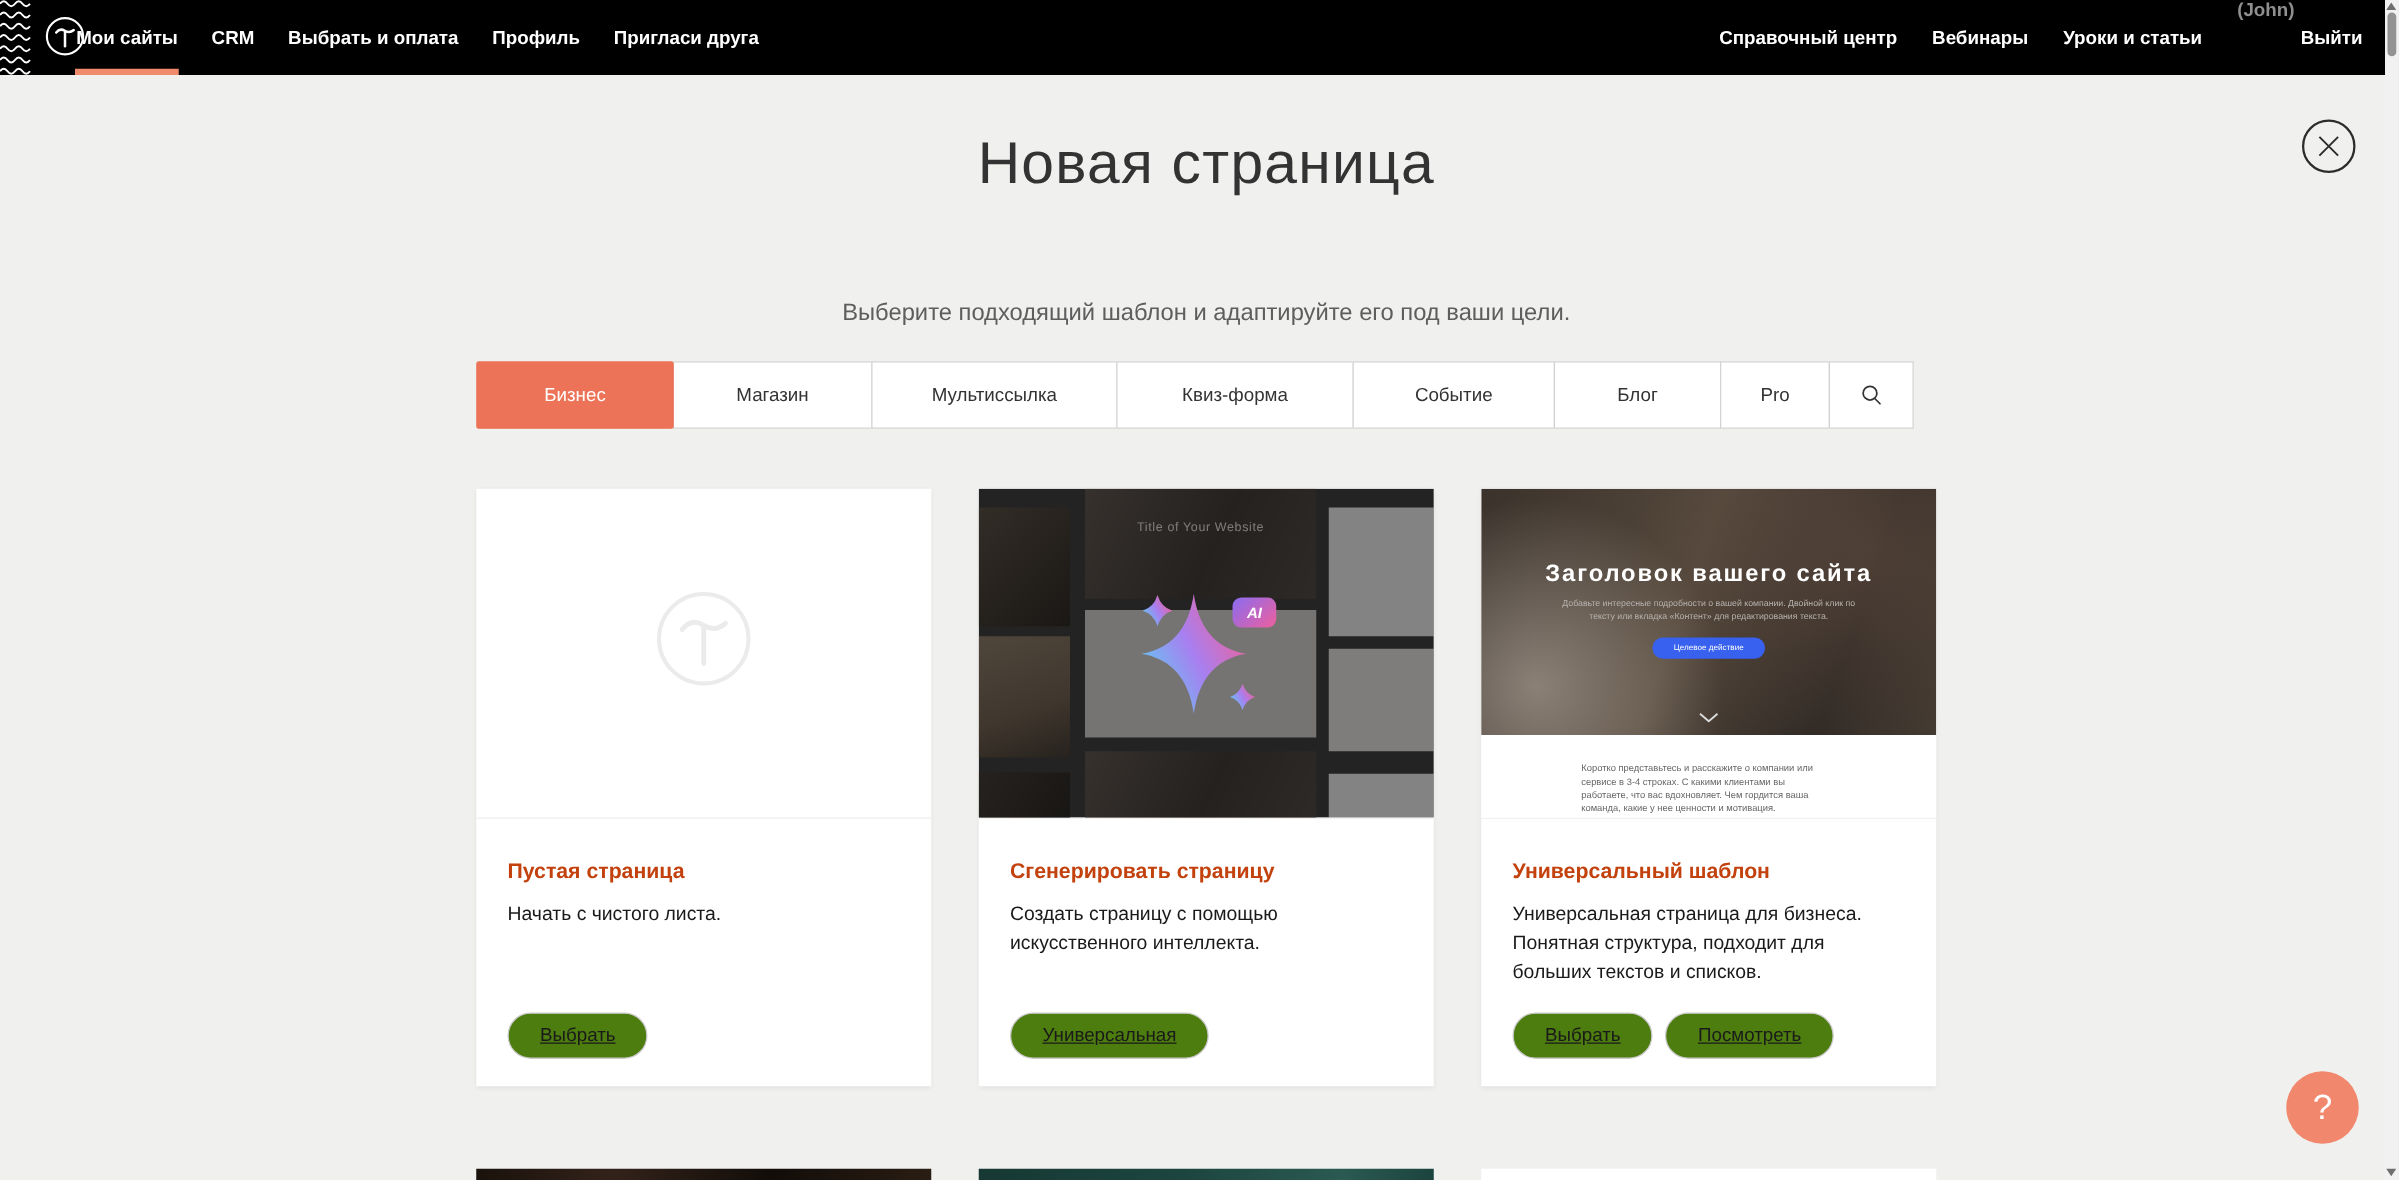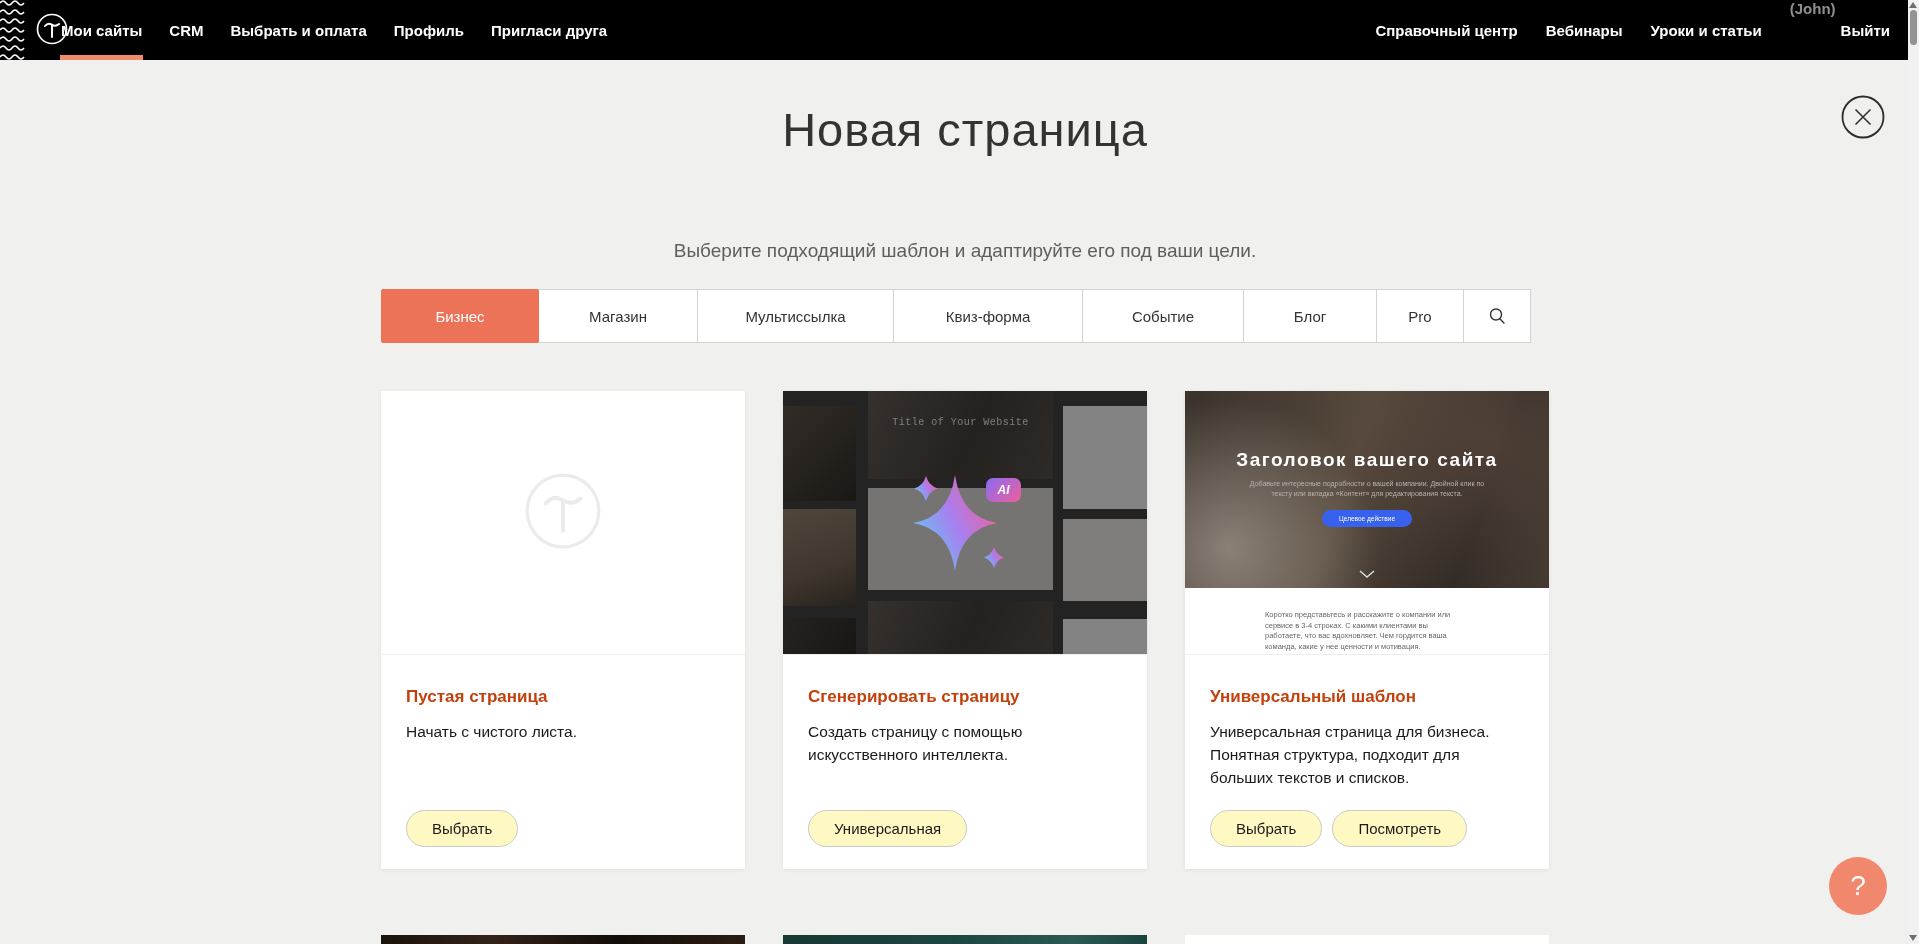--- a/index.html
+++ b/index.html
@@ -41,36 +41,36 @@
   .tab.active { background:#ec7357; border-color:#ec7357; color:#fff; border-radius:2px; z-index:2; }
 
   
   .card { position:absolute; width:364px; height:478px; top:391px; background:#fff; box-shadow:0 1px 4px rgba(0,0,0,0.07); }
   .card.c0 { left:0; } .card.c1 { left:402px; } .card.c2 { left:804px; }
   .card-preview { position:relative; width:100%; height:264px; overflow:hidden; border-bottom:1px solid #ededed; }
   .card-info { position:relative; height:213px; padding:32px 25px 0 25px; }
   .card-title { font-size:17px; font-weight:700; color:#c2410c; }
   .card-desc { margin-top:13px; font-size:15.5px; line-height:23px; color:#1a1a1a; }
   .card-actions { position:absolute; left:25px; bottom:21px; display:flex; gap:10px; }
-  .pill { height:37px; padding:0 25px; border:1px solid #c9c9c9; border-radius:20px; background:#fef9c3; font-size:15px; color:#1a1a1a; cursor:pointer; font-family:"Liberation Sans","DejaVu Sans",sans-serif; }
+  .pill { height:37px; padding:0 25px; border:1px solid #c9c9c9; border-radius:20px; background:#4d7c0f; font-size:15px; color:#1a1a1a; cursor:pointer; font-family:"Liberation Sans","DejaVu Sans",sans-serif;text-decoration:underline; }
 
   
   .ghost-logo { position:absolute; left:140px; top:78px; }
 
   
   .collage { position:absolute; inset:0; background:#343434; }
   .tile { position:absolute; }
   .t-photo1 { background:linear-gradient(135deg,#54483c,#221d18); }
   .t-photo2 { background:linear-gradient(160deg,#8c7a66,#6e5b49 60%,#3c332a); }
   .t-photo3 { background:linear-gradient(120deg,#3a322c,#1f1b17); }
   .t-people { background:linear-gradient(115deg,#5a5049,#37312c 55%,#4a423c); }
   .t-site-light { background:#d8d6d3; }
   .t-site-white { background:#f4f4f4; }
   .t-site-soft { background:#ece9e6; }
-  .c-caption { position:absolute; left:0; right:0; top:26px; text-align:center; color:#e8e4de; font-size:10px; letter-spacing:0.5px;font-family:Liberation Mono, monospace; }
+  .c-caption { position:absolute; left:0; right:0; top:26px; text-align:center; color:#e8e4de; font-size:10px; letter-spacing:0.5px; }
   .collage-overlay { position:absolute; inset:0; background:rgba(18,18,18,0.5); }
   .sparkles { position:absolute; inset:0; }
   .ai-badge { position:absolute; left:203px; top:87px; width:35px; height:24px; border-radius:7px; background:linear-gradient(135deg,#8a6cf0,#ee5f9d); color:#fff; font-size:12px; font-weight:700; display:flex; align-items:center; justify-content:center;font-style:italic; }
 
   
   .hero { position:relative; width:100%; height:197px; overflow:hidden;
     background:
       radial-gradient(circle at 12% 80%, rgba(205,195,185,0.50), transparent 42%),
       radial-gradient(circle at 85% 25%, rgba(96,76,64,0.65), transparent 55%),
       linear-gradient(110deg,#3a322b,#55483c 45%,#2b2622 78%,#403830);

